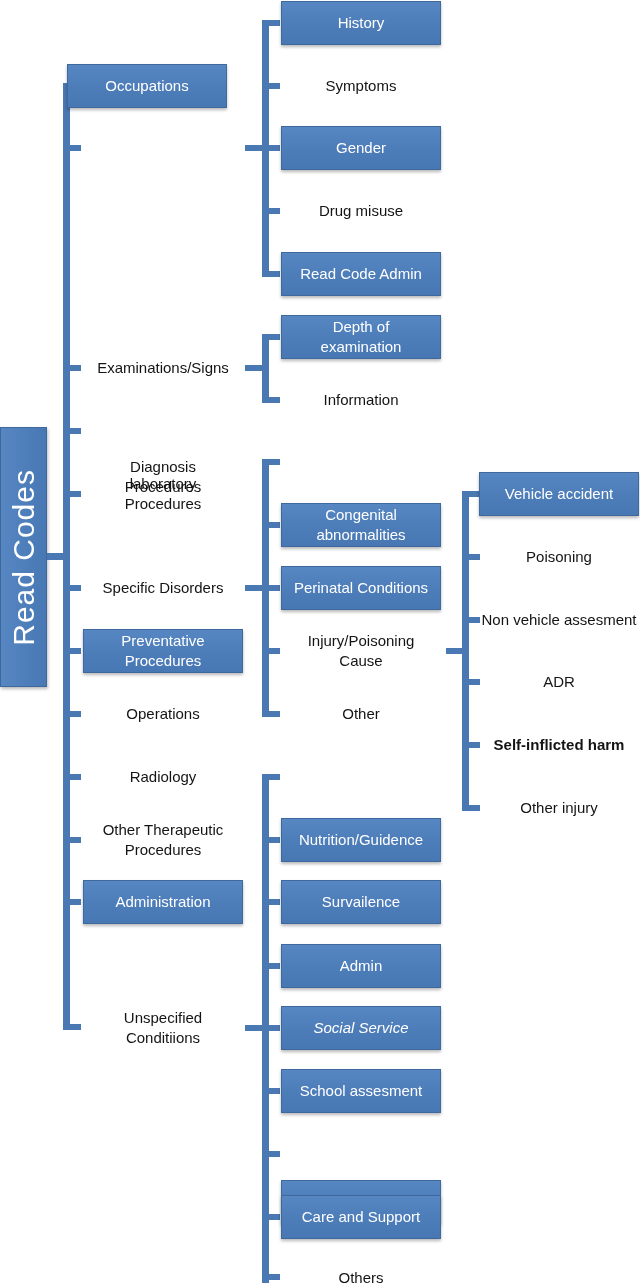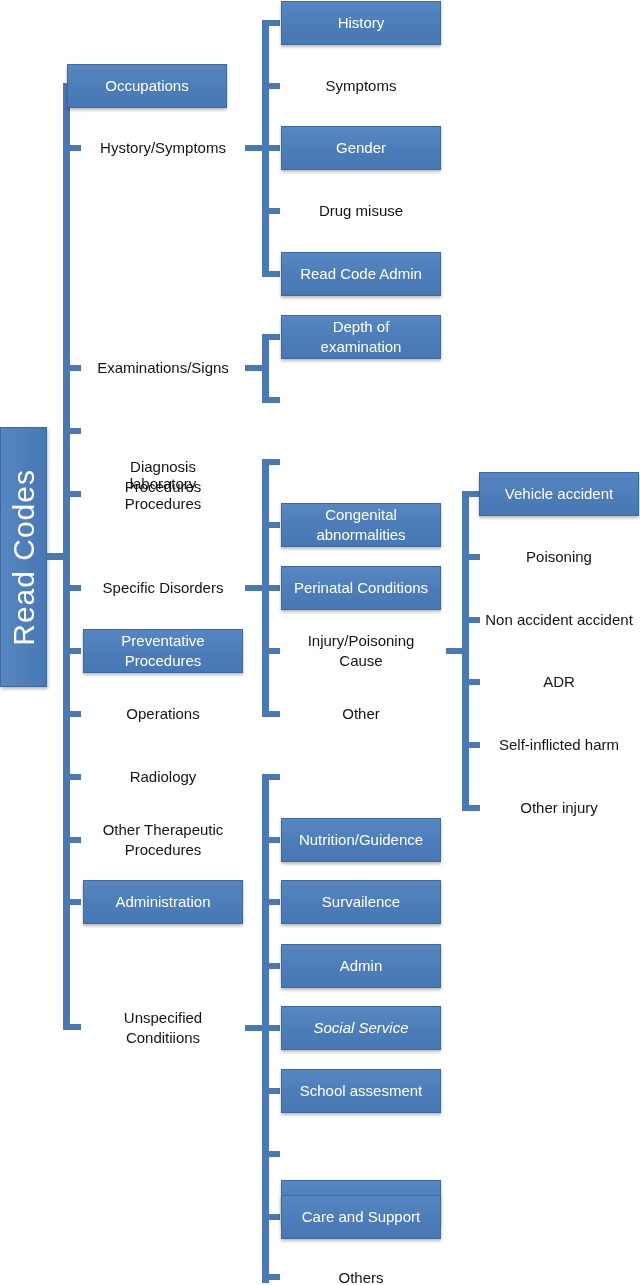--- a/index.html
+++ b/index.html
@@ -51,21 +51,20 @@
   <div class="ln" style="left:70px;top:491px;width:11px;height:6px;"></div>
   <div class="ln" style="left:70px;top:585px;width:11px;height:6px;"></div>
   <div class="ln" style="left:70px;top:648px;width:11px;height:6px;"></div>
   <div class="ln" style="left:70px;top:711px;width:11px;height:6px;"></div>
   <div class="ln" style="left:70px;top:774px;width:11px;height:6px;"></div>
   <div class="ln" style="left:70px;top:837px;width:11px;height:6px;"></div>
   <div class="ln" style="left:70px;top:899px;width:11px;height:6px;"></div>
   <div class="ln" style="left:70px;top:1024px;width:11px;height:6px;"></div>
 
   <div class="node box" style="left:67px;top:64px;">Occupations</div>
-  <div class="node txt" style="left:83px;top:126px;">Hystory/Symptoms</div>
   <div class="node txt" style="left:83px;top:346px;">Examinations/Signs</div>
   <div class="node txt" style="left:83px;top:409px;margin-top:46px;">Diagnosis
 Procedures</div>
   <div class="node txt" style="left:83px;top:472px;">laboratory
 Procedures</div>
   <div class="node txt" style="left:83px;top:566px;">Specific Disorders</div>
   <div class="node box" style="left:83px;top:629px;">Preventative
 Procedures</div>
   <div class="node txt" style="left:83px;top:692px;">Operations</div>
   <div class="node txt" style="left:83px;top:755px;">Radiology</div>
@@ -89,20 +88,21 @@
   <div class="node txt" style="left:281px;top:189px;">Drug misuse</div>
   <div class="node box" style="left:281px;top:252px;">Read Code Admin</div>
 
   <div class="ln" style="left:245px;top:365px;width:17px;height:6px;"></div>
   <div class="ln" style="left:262px;top:334px;width:7px;height:69px;"></div>
   <div class="ln" style="left:269px;top:334px;width:11px;height:6px;"></div>
   <div class="ln" style="left:269px;top:397px;width:11px;height:6px;"></div>
 
   <div class="node box" style="left:281px;top:315px;">Depth of
 examination</div>
+  <div class="node txt" style="left:281px;top:378px;">Information</div>
 
   <div class="ln" style="left:245px;top:585px;width:17px;height:6px;"></div>
   <div class="ln" style="left:262px;top:459px;width:7px;height:258px;"></div>
   <div class="ln" style="left:269px;top:459px;width:11px;height:6px;"></div>
   <div class="ln" style="left:269px;top:522px;width:11px;height:6px;"></div>
   <div class="ln" style="left:269px;top:585px;width:11px;height:6px;"></div>
   <div class="ln" style="left:269px;top:648px;width:11px;height:6px;"></div>
   <div class="ln" style="left:269px;top:711px;width:11px;height:6px;"></div>
 
   <div class="node box" style="left:281px;top:503px;">Congenital
@@ -116,23 +116,23 @@
   <div class="ln" style="left:462px;top:491px;width:7px;height:320px;"></div>
   <div class="ln" style="left:469px;top:491px;width:11px;height:6px;"></div>
   <div class="ln" style="left:469px;top:554px;width:11px;height:6px;"></div>
   <div class="ln" style="left:469px;top:617px;width:11px;height:6px;"></div>
   <div class="ln" style="left:469px;top:679px;width:11px;height:6px;"></div>
   <div class="ln" style="left:469px;top:742px;width:11px;height:6px;"></div>
   <div class="ln" style="left:469px;top:805px;width:11px;height:6px;"></div>
 
   <div class="node box" style="left:479px;top:472px;">Vehicle accident</div>
   <div class="node txt" style="left:479px;top:535px;">Poisoning</div>
-  <div class="node txt" style="left:479px;top:598px;">Non accident accident</div>
+  <div class="node txt" style="left:479px;top:598px;">Non vehicle assesment</div>
   <div class="node txt" style="left:479px;top:660px;text-align:center;">ADR</div>
-  <div class="node txt" style="left:479px;top:723px;">Self-inflicted harm</div>
+  <div class="node txt" style="left:479px;top:723px;font-weight:bold;">Self-inflicted harm</div>
   <div class="node txt" style="left:479px;top:786px;">Other injury</div>
 
   <div class="ln" style="left:245px;top:1025px;width:17px;height:6px;"></div>
   <div class="ln" style="left:262px;top:774px;width:7px;height:509px;"></div>
   <div class="ln" style="left:269px;top:774px;width:11px;height:6px;"></div>
   <div class="ln" style="left:269px;top:837px;width:11px;height:6px;"></div>
   <div class="ln" style="left:269px;top:899px;width:11px;height:6px;"></div>
   <div class="ln" style="left:269px;top:963px;width:11px;height:6px;"></div>
   <div class="ln" style="left:269px;top:1025px;width:11px;height:6px;"></div>
   <div class="ln" style="left:269px;top:1088px;width:11px;height:6px;"></div>

